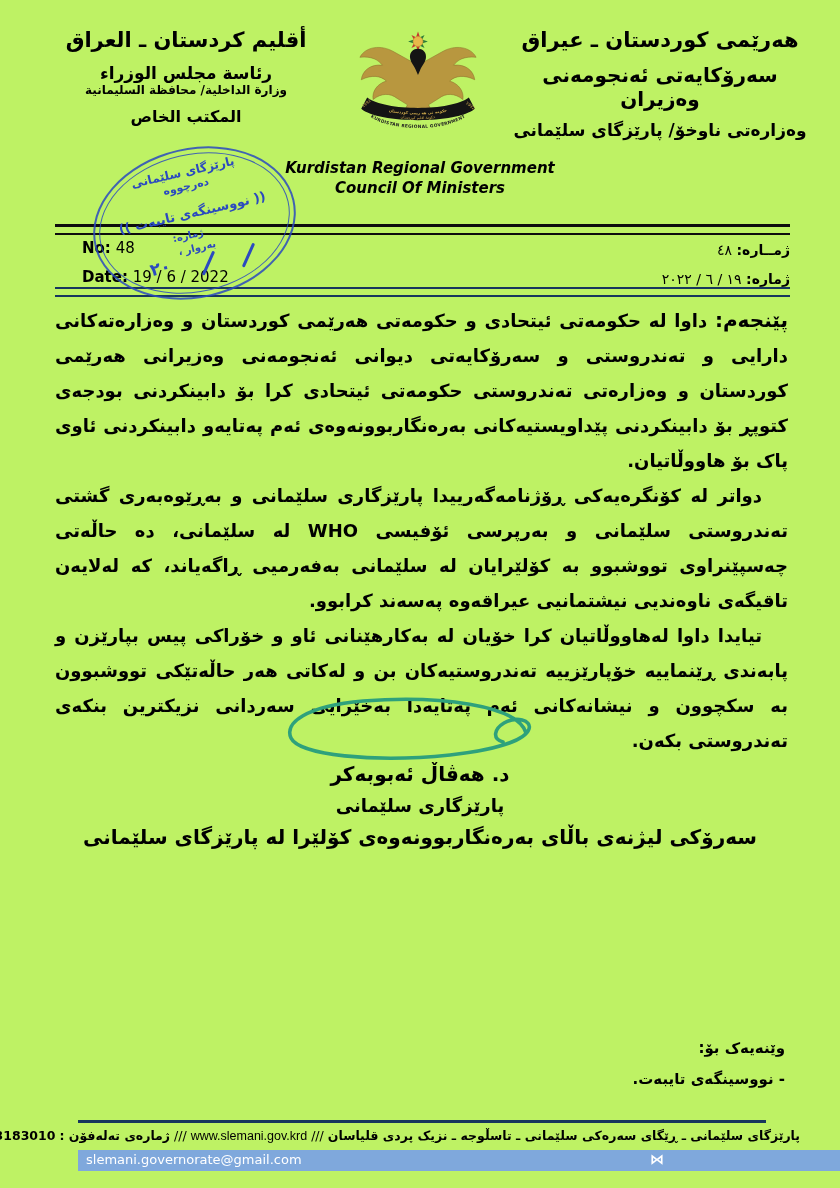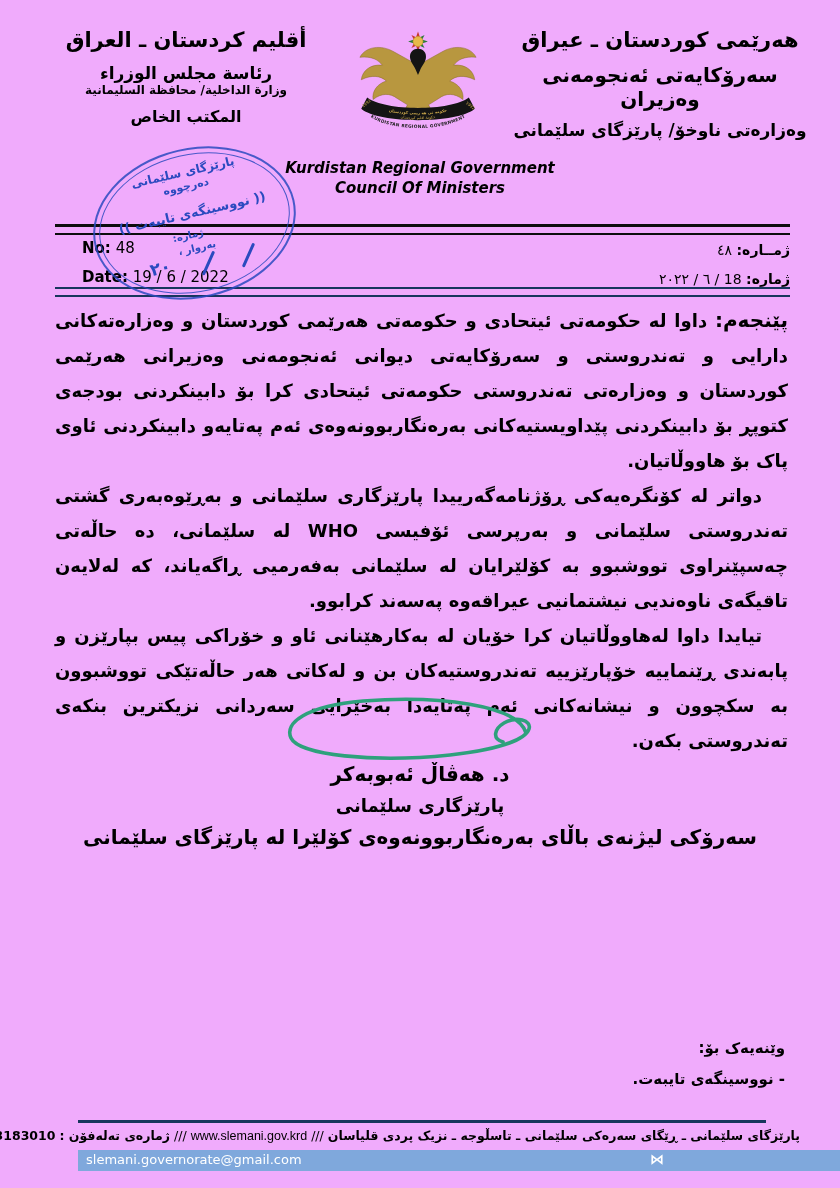--- a/index.html
+++ b/index.html
@@ -1,16 +1,16 @@
 <!DOCTYPE html>
 <html><head>
 <meta charset="utf-8">
 <style>
   html,body{margin:0;padding:0;background:#e8e8e8;}
-  .page{position:relative;width:840px;height:1188px;margin:0 auto;background:#f0abfc;
+  .page{position:relative;width:840px;height:1188px;margin:0 auto;background:#bef264;
         font-family:"DejaVu Sans","Liberation Sans",sans-serif;color:#000;overflow:hidden;}
   .abs{position:absolute;}
 
   
   .hdr-ar{left:36px;top:28px;width:300px;text-align:center;direction:rtl;font-weight:700;}
   .hdr-ar .l1{font-size:21px;margin-bottom:11px;}
   .hdr-ar .l2{font-size:17px;}
   .hdr-ar .l3{font-size:12px;margin-bottom:10px;}
   .hdr-ar .l4{font-size:16px;}
   .hdr-ku{left:505px;top:28px;width:310px;text-align:center;direction:rtl;font-weight:700;}
@@ -152,21 +152,21 @@
     </div>
   </div>
 
   <div class="abs ref-ku">
     <div>
       <span class="lab">ژمــارە:</span>
       <span>٤٨</span>
     </div>
     <div>
       <span class="lab">ژمارە:</span>
-      <span>18 / ٦ / ٢٠٢٢</span>
+      <span>١٩ / ٦ / ٢٠٢٢</span>
     </div>
   </div>
 
   <div class="abs stamp">
     <div class="ring-outer"></div>
     <div class="ring-inner"></div>
     <div class="txt">
       <div class="s1">پارێزگای سلێمانی</div>
       <div class="s2">دەرچووە</div>
       <div class="s3">(( نووسینگەی تایبەت ))</div>

